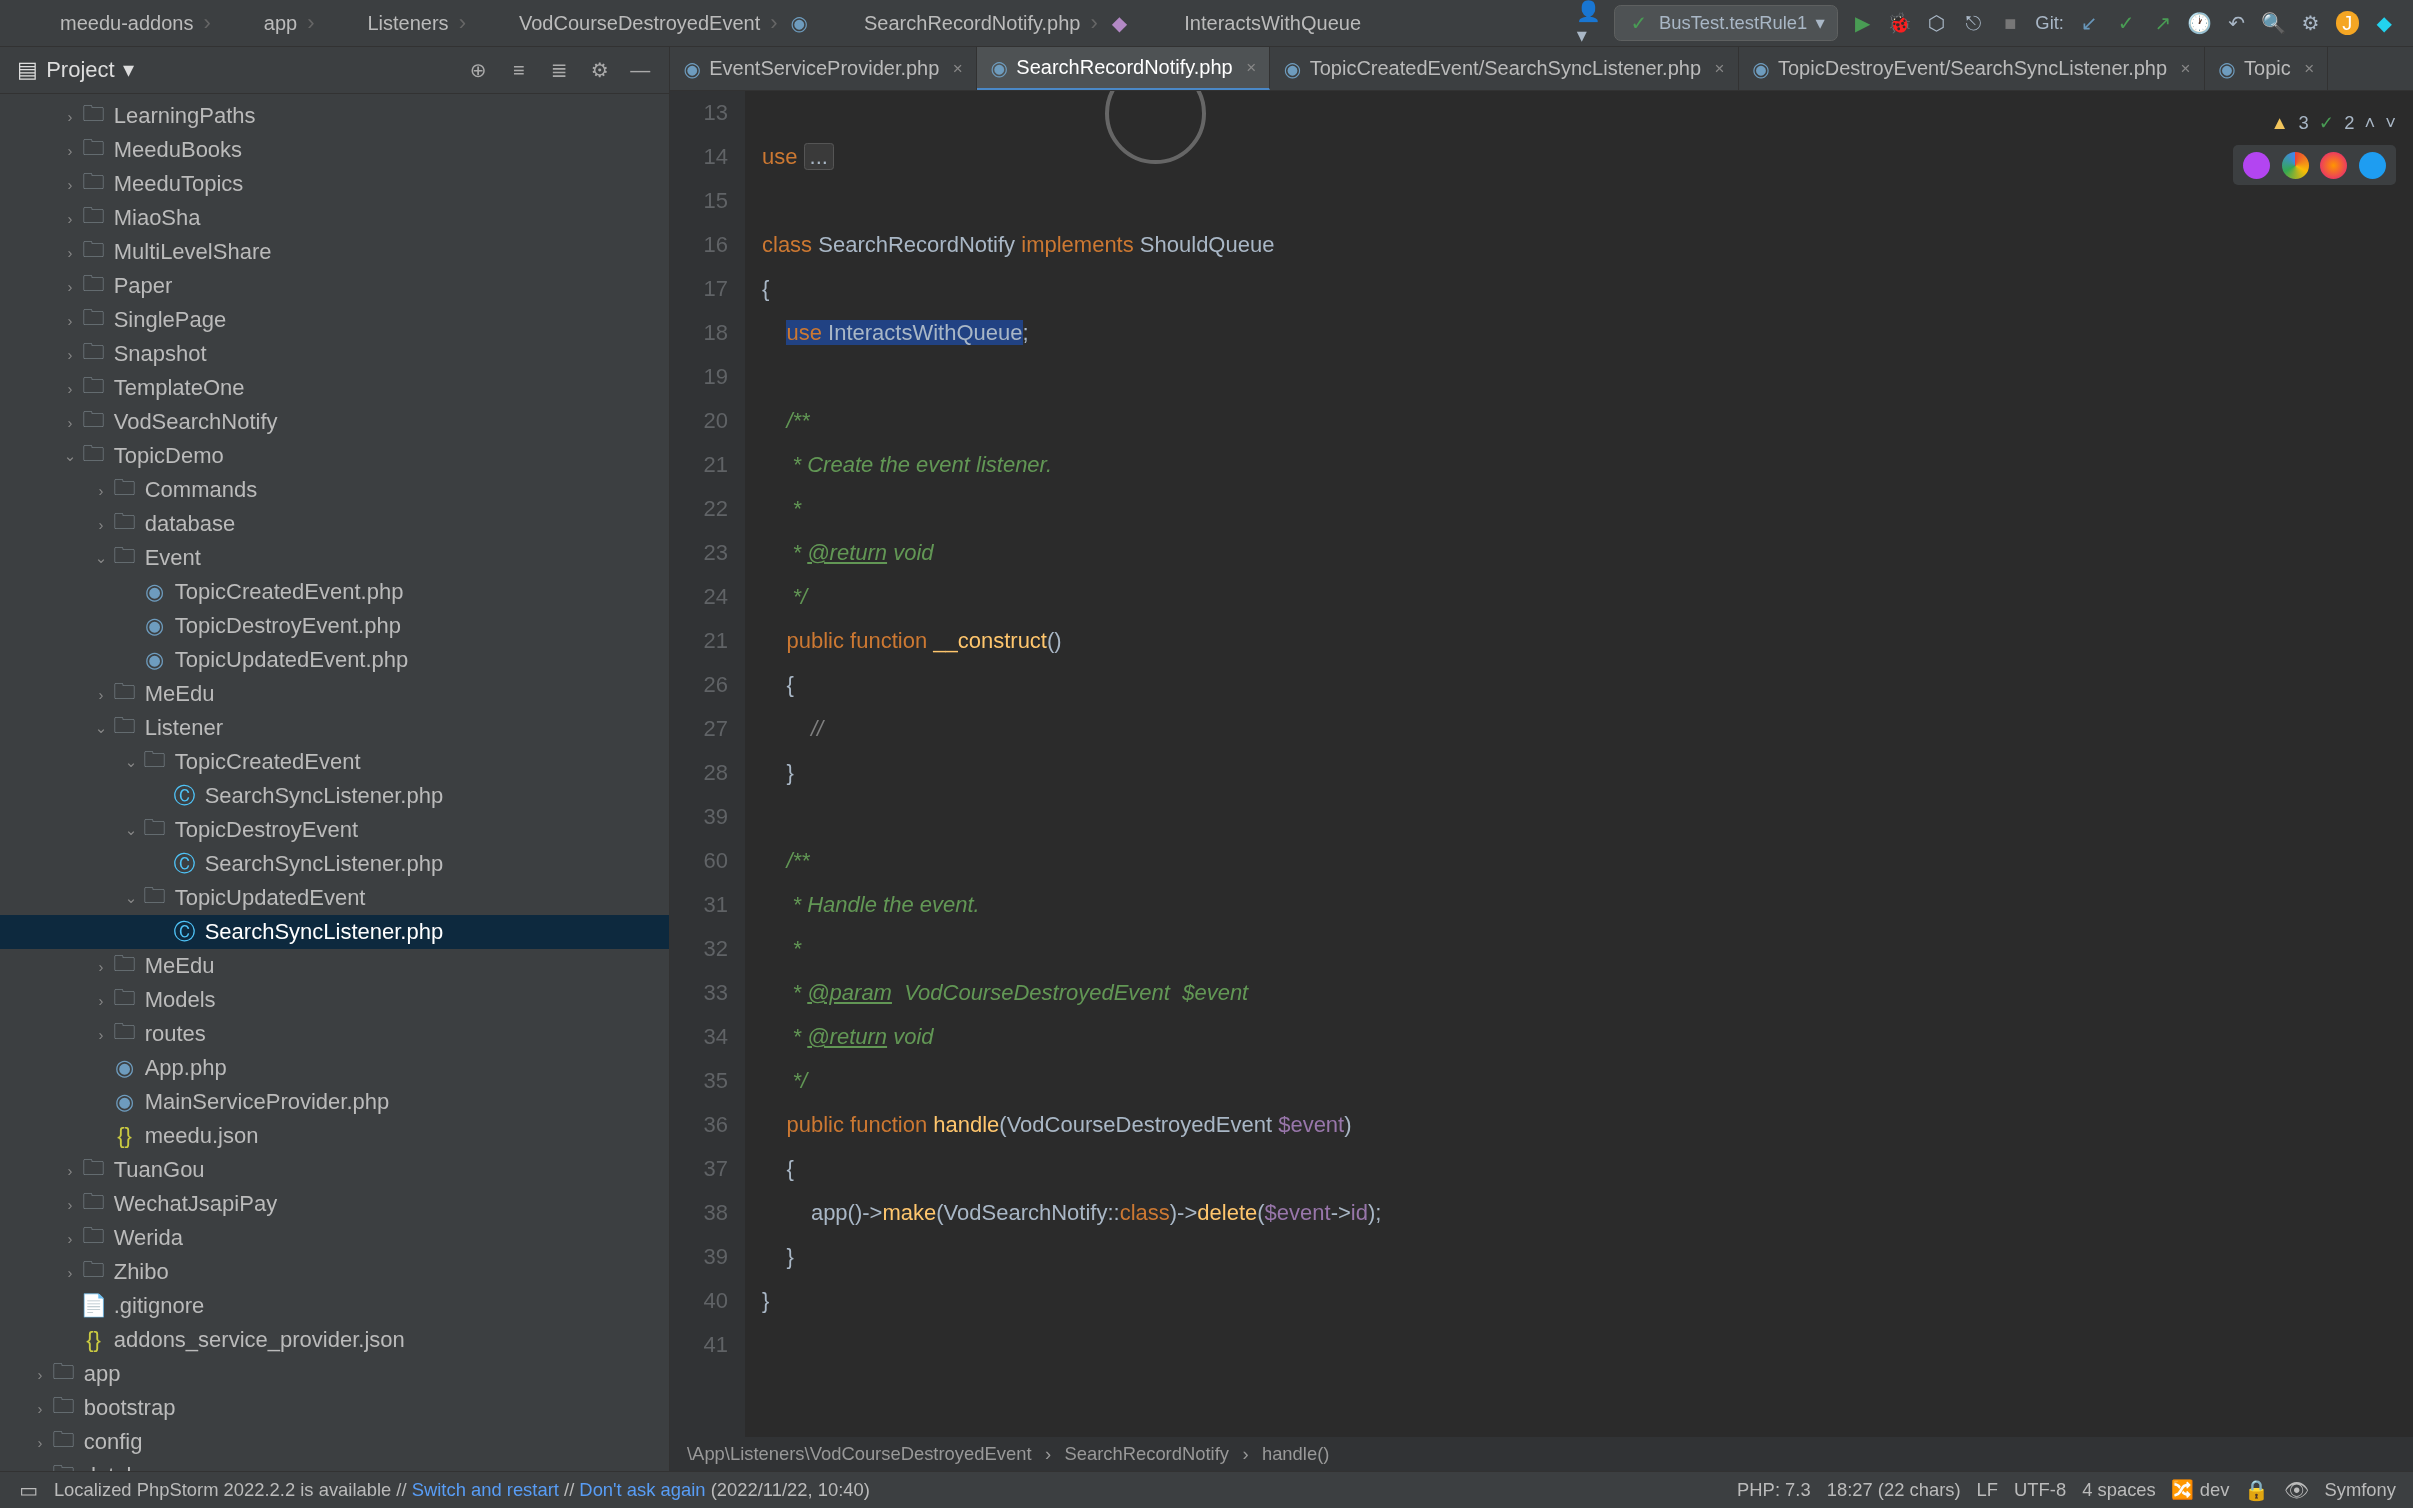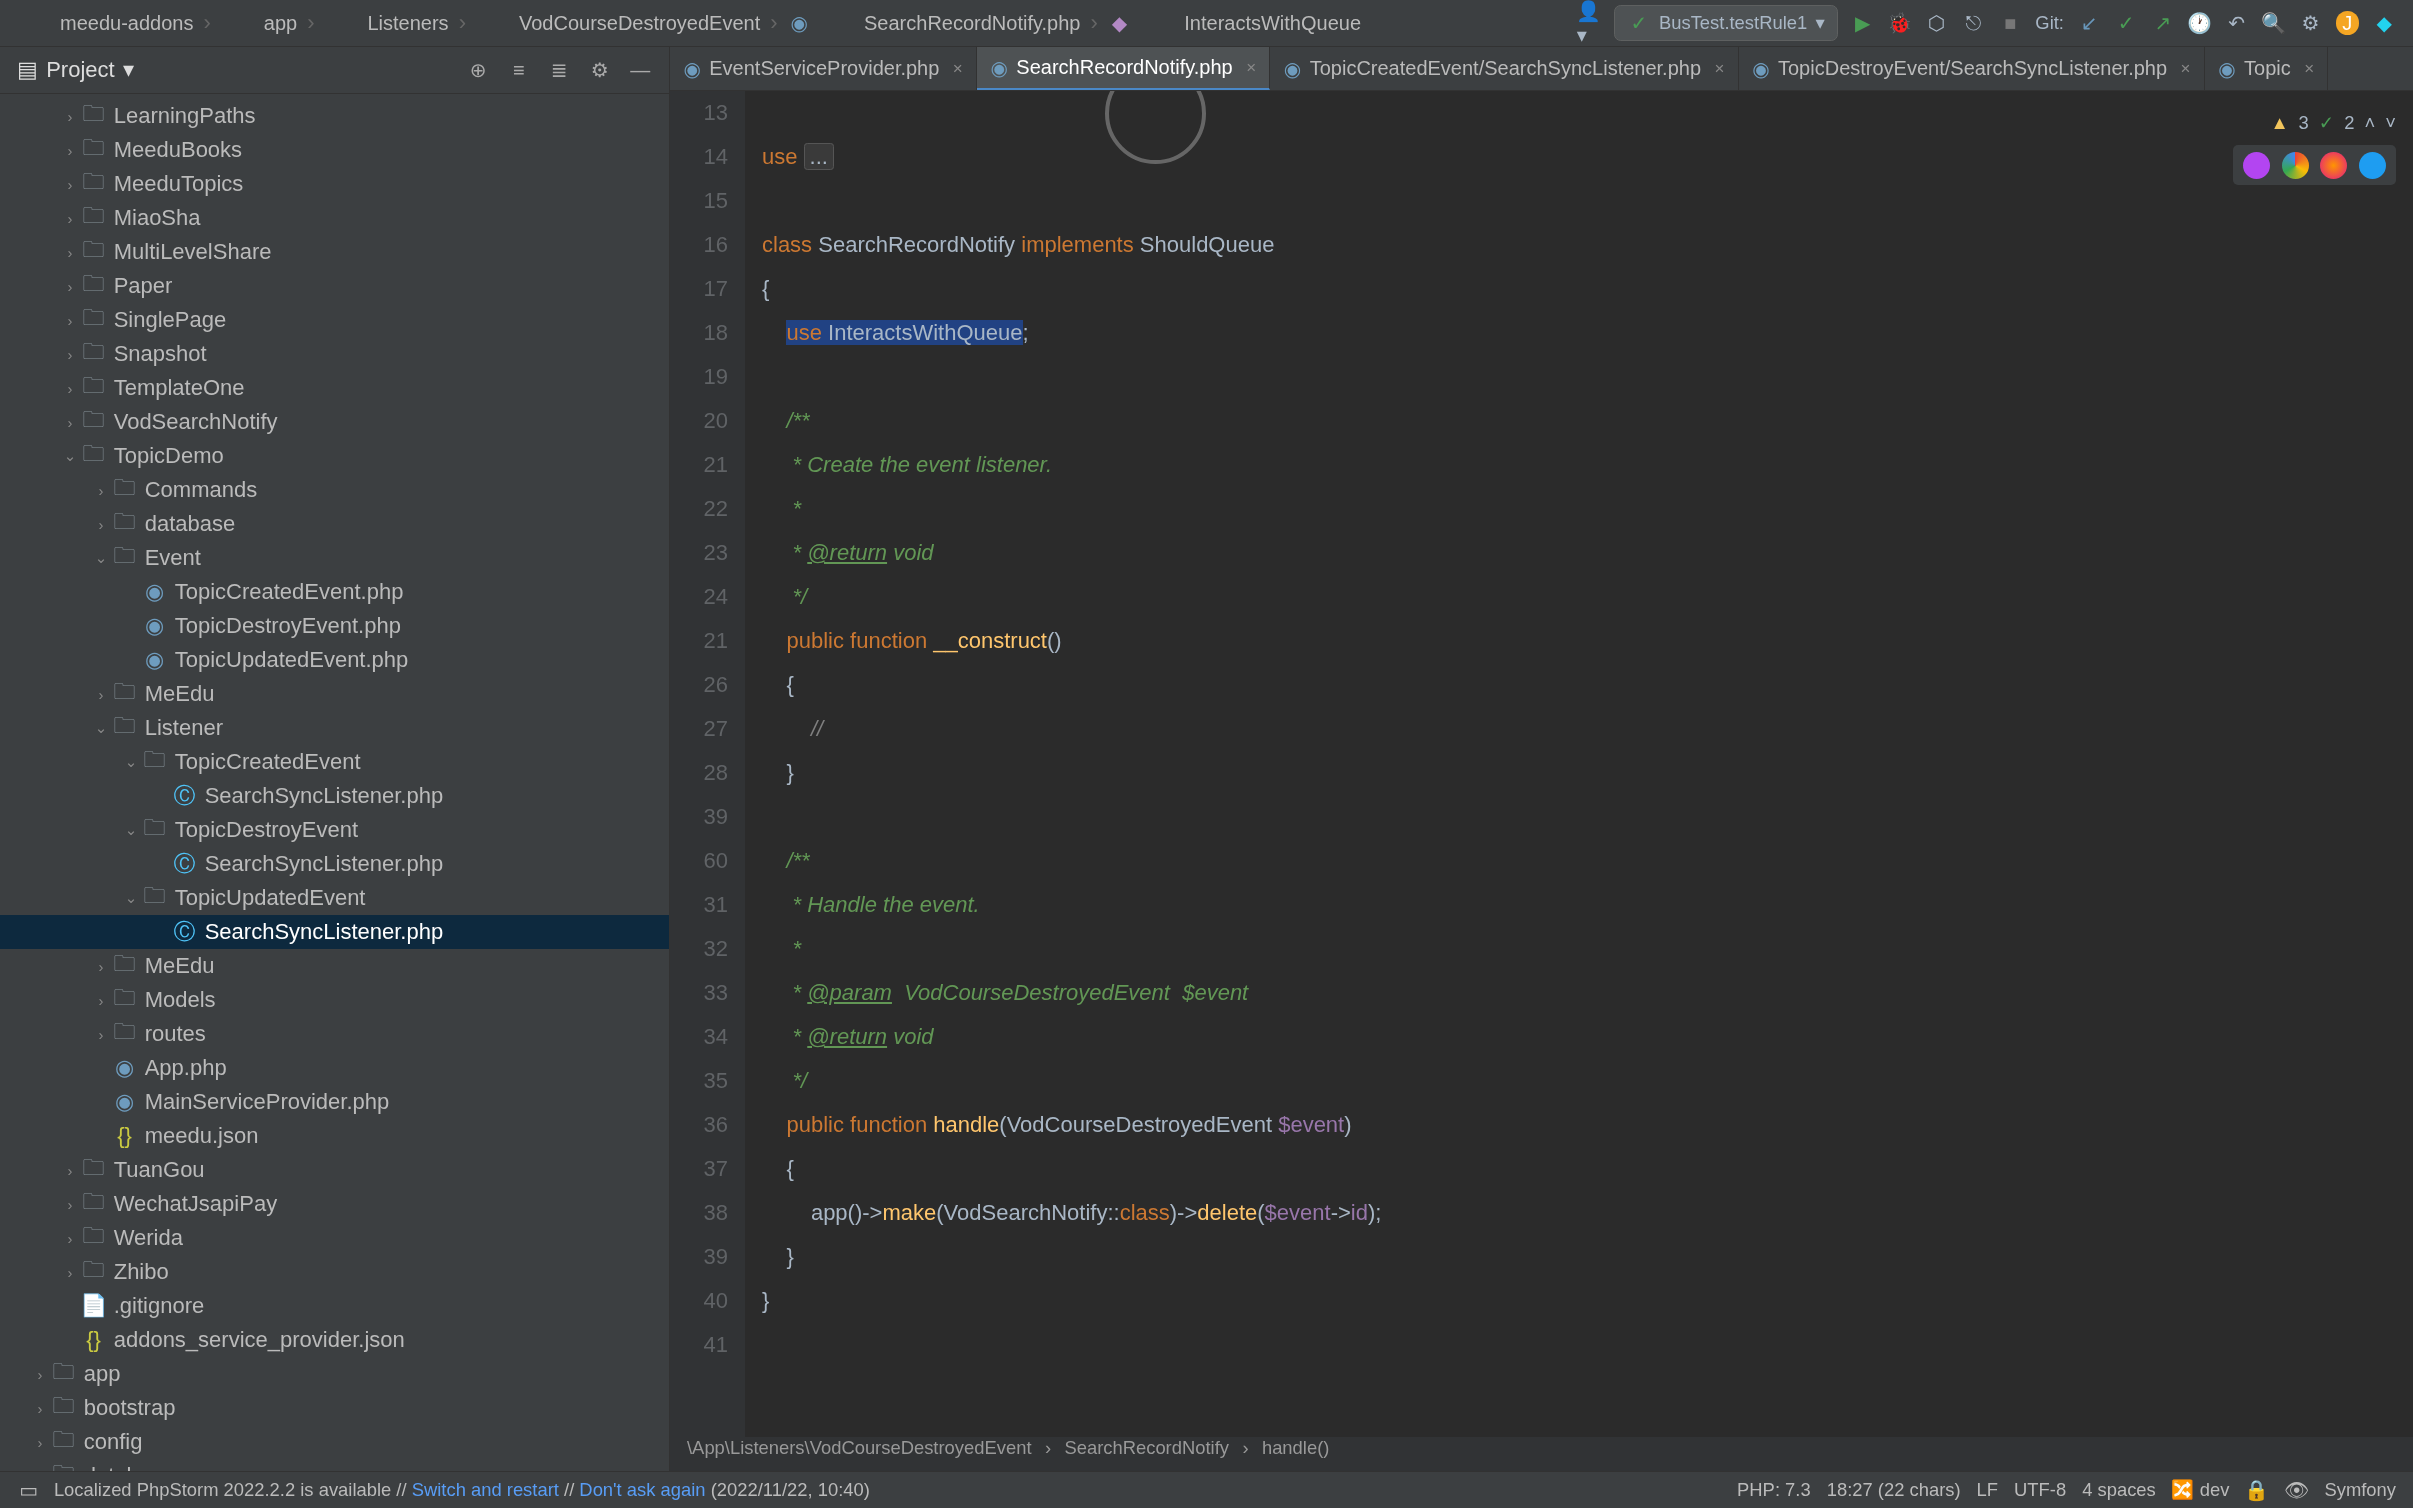--- a/index.html
+++ b/index.html
@@ -39,21 +39,21 @@
 .doc { color:#629755; font-style:italic; }
 .tag { color:#629755; font-style:italic; text-decoration:underline; }
 .fn { color:#ffc66d; }
 .var { color:#9876aa; }
 .folded { background:#3a3a3a; border:0.8px solid #555; border-radius:3.4px; padding:0 5px; }
 .selection { background:#214283; }
 .inspections { position:absolute; top:10px; right:17px; display:flex; gap:10px; font-size:18.4px; align-items:center; }
 .browsers { position:absolute; top:54px; right:17px; background:#3c3f41; border-radius:5px; padding:6.7px 10px; display:flex; gap:11.7px; }
 .browser-icon { width:27px; height:27px; border-radius:50%; }
 .cursor-circle { position:absolute; width:101px; height:101px; border:4.2px solid #666; border-radius:50%; pointer-events:none; }
-.breadcrumb-bar { height:34px; background:#313335; display:flex; align-items:flex-start; padding:0 17px; gap:13.4px; font-size:18.4px; color:#999; }
+.breadcrumb-bar { height:34px; background:#313335; display:flex; align-items:center; padding:0 17px; gap:13.4px; font-size:18.4px; color:#999; }
 .status-bar { height:37px; background:#3c3f41; border-top:0.8px solid #323232; display:flex; align-items:center; padding:0 17px; font-size:18.4px; color:#bbb; }
 .status-left { flex:1; }
 .status-left a { color:#589df6; text-decoration:none; }
 .status-right { display:flex; gap:16px; align-items:center; }
 </style>
 </head>
 <body>
 
 <div class="toolbar">
   <div class="breadcrumb">

